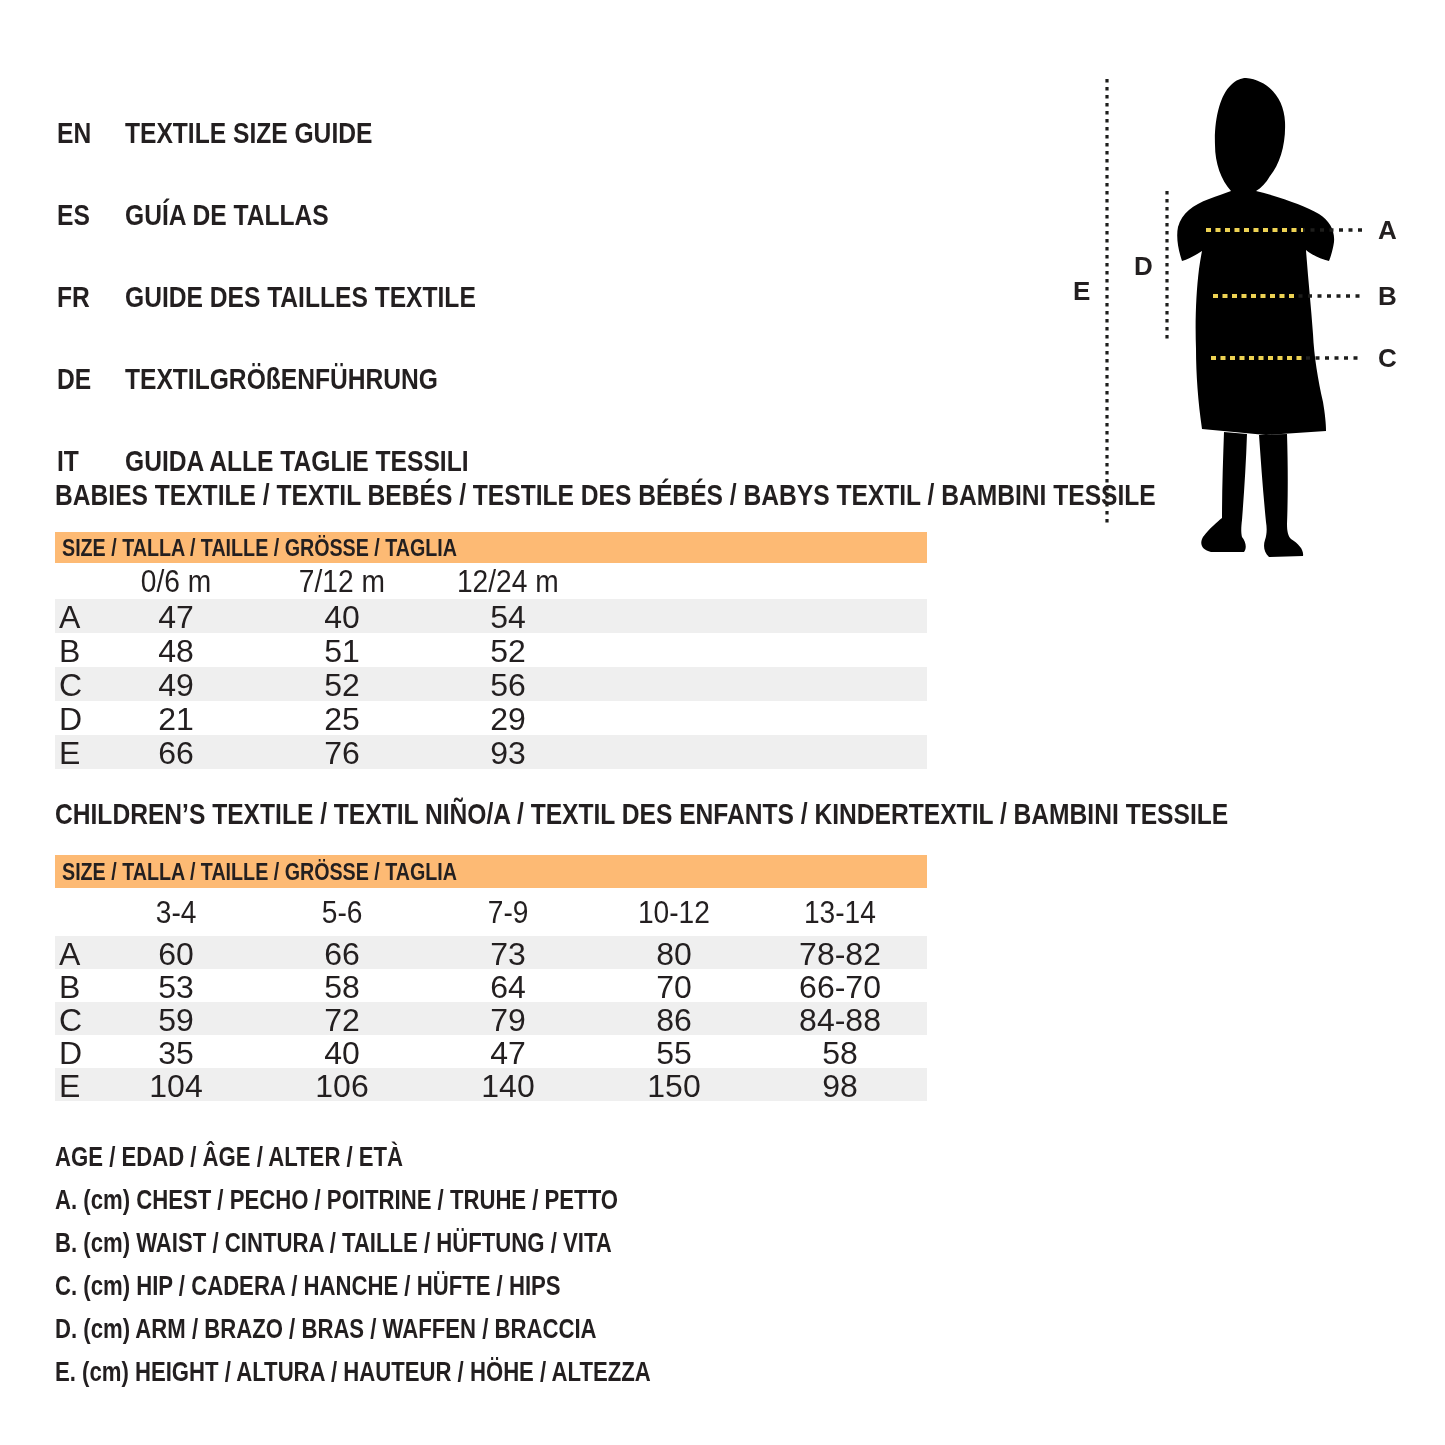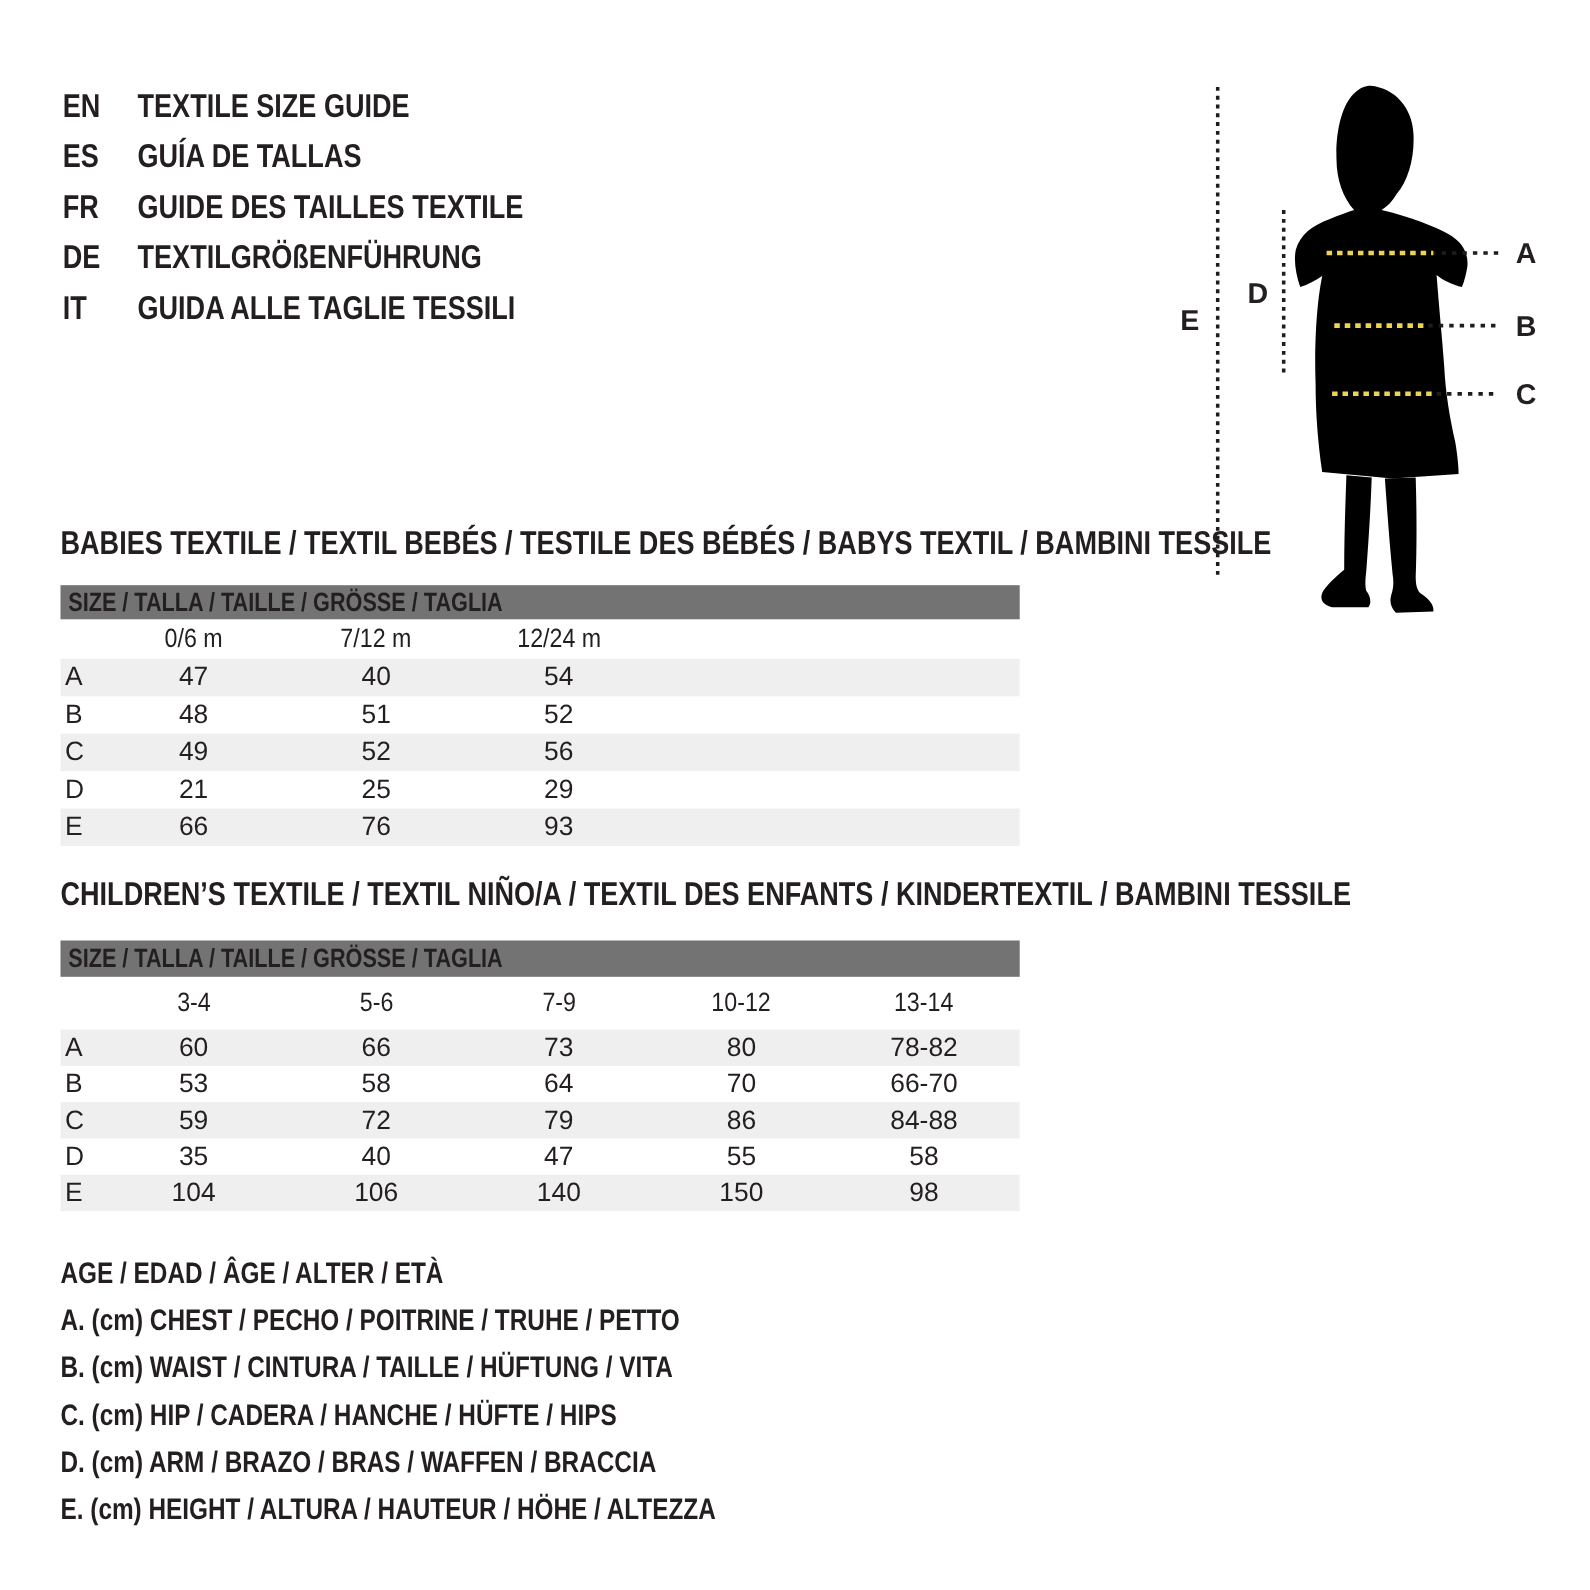--- a/index.html
+++ b/index.html
@@ -7,35 +7,35 @@
     width:1445px;height:1445px;position:relative;overflow:hidden;
     font-family:"Liberation Sans","DejaVu Sans",sans-serif;
     color:#231f20;
   }
   .cond{display:inline-block;transform:scaleX(0.82);transform-origin:0 50%;white-space:nowrap;}
   .cond-c{display:inline-block;transform:scaleX(0.88);transform-origin:50% 50%;white-space:nowrap;}
 
   
   .lang-codes{position:absolute;left:57px;top:74px;font-size:30px;font-weight:700;line-height:46px;}
   .lang-titles{position:absolute;left:125px;top:74px;font-size:30px;font-weight:700;line-height:46px;}
-  .lang-codes div,.lang-titles div{height:46px;}
+  .lang-codes div,.lang-titles div{height:46px;margin-top:36px;}
 
   
   .section-heading{position:absolute;left:55px;font-size:30px;font-weight:700;line-height:34px;white-space:nowrap;}
   .heading-babies{top:478px;}
   .heading-children{top:797px;}
 
   
   .size-table{position:absolute;left:55px;width:872px;}
   .b-table{top:532px;}
   .c-table{top:855px;}
-  .size-bar{background:#737373;font-size:24px;font-weight:600;padding-left:7px;display:flex;align-items:center;}
+  .size-bar{background:#fdba74;font-size:24px;font-weight:600;padding-left:7px;display:flex;align-items:center;}
   .b-table .size-bar{height:31px;}
   .c-table .size-bar{height:33px;}
-  .t-row{display:grid;align-items:center;font-size:24px;}
+  .t-row{display:grid;align-items:center;font-size:32px;}
   .b-table .t-row{grid-template-columns:38px 166px 166px 166px;}
   .c-table .t-row{grid-template-columns:38px 166px 166px 166px 166px 166px;}
   .b-table .col-head{height:36px;}
   .c-table .col-head{height:48px;}
   .b-table .d-row{height:34px;}
   .c-table .d-row{height:33px;}
   .d-row.stripe{background:#efefef;}
   .t-row .lbl{padding-left:4px;font-weight:500;}
   .t-row .val{text-align:center;font-weight:400;}
   .col-head .val{font-weight:400;}

